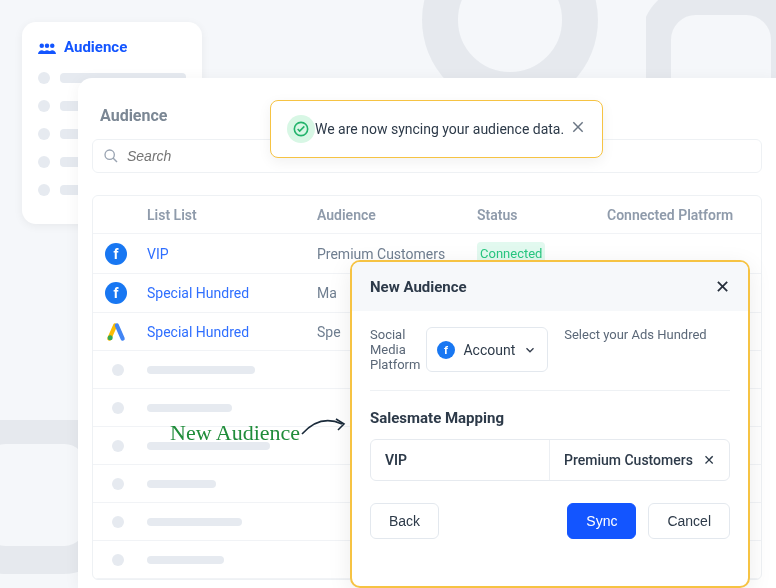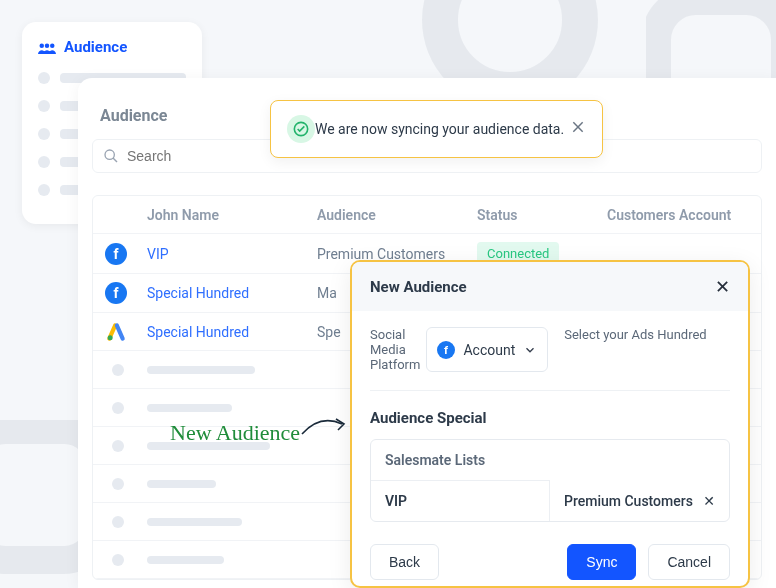--- a/index.html
+++ b/index.html
@@ -24,31 +24,31 @@
   
   .panel {
     position: absolute; top: 78px; left: 78px; right: 0; bottom: 0; background: #fff;
     border-top-left-radius: 14px; box-shadow: 0 2px 16px rgba(0,0,0,0.05);
     padding: 22px 0 0 0; overflow: hidden;
   }
   .panel > .panel-title { color: #7b8794; font-weight: 700; font-size: 16px; padding: 6px 22px 14px; }
 
   .search-wrap { margin: 0 14px 0 14px; border: 1px solid #eef1f4; border-radius: 6px; display: flex; align-items: center; padding: 8px 10px; gap: 8px; }
   .search-icon { width: 16px; height: 16px; color: #9aa4b2; }
-  .search-input { border: none; outline: none; font-size: 14px; color: #b91c1c; flex: 1; background: transparent; }
+  .search-input { border: none; outline: none; font-size: 14px; color: #b91c1c; flex: 1; background: transparent; font-style: italic; }
 
   .table { margin: 22px 14px 0 14px; border: 1px solid #eef1f4; border-radius: 6px; overflow: hidden; }
   .tr { display: grid; grid-template-columns: 46px 170px 160px 130px 1fr; align-items: center; border-bottom: 1px solid #f1f3f6; min-height: 38px; }
   .th { color: #8f9bab; font-weight: 600; font-size: 14px; padding: 10px 8px; }
   .td { color: #6f7e90; font-size: 14px; padding: 8px; }
   .td.link { color: #2f6fff; }
   .icon-cell { display: flex; justify-content: center; }
   .fb-icon { width: 22px; height: 22px; border-radius: 50%; background: #1877f2; display: flex; align-items: center; justify-content: center; color: #fff; font-weight: 700; font-size: 14px; }
   .g-icon { width: 20px; height: 20px; }
-  .status-pill { display: inline-block; background: #e2f9ef; color: #28c781; padding: 4px 10px; border-radius: 4px; font-size: 13px; }
+  .status-pill { display: inline-block; background: #e2f9ef; color: #28c781; padding: 4px 3px; border-radius: 4px; font-size: 13px; }
   .connect-cell { display: flex; align-items: center; gap: 8px; color: #7b8794; }
   .link-icon { color: #4b89ff; }
   .ph-row .td .ph-dot { margin-left: 4px; }
   .ph-row .ph-bar { height: 8px; }
 
   
   .toast {
     position: absolute; top: 100px; left: 270px; background: #fff; border: 1px solid #f6c343;
     border-radius: 8px; padding: 14px 16px; display: flex; align-items: center; 
     box-shadow: 0 4px 14px rgba(0,0,0,0.06);
@@ -151,24 +151,24 @@
           <circle cx="10" cy="10" r="7"></circle>
           <line x1="21" y1="21" x2="15" y2="15"></line>
         </svg>
     </span>
     <input class="search-input" placeholder="Search" style="">
   </div>
 
   <div class="table">
     <div class="tr">
       <div class="th"></div>
-      <div class="th">John Name</div>
+      <div class="th">List List</div>
       <div class="th">Audience</div>
       <div class="th">Status</div>
-      <div class="th">Customers Account</div>
+      <div class="th">Connected Platform</div>
     </div>
 
     <div class="tr">
       <div class="td icon-cell">
           <span class="fb-icon">f</span>
         </div>
       <div class="td link">VIP</div>
       <div class="td">Premium Customers</div>
       <div class="td"><span class="status-pill">Connected</span></div>
     </div>
@@ -316,24 +316,23 @@
               </svg></span>
         </div>
       </div>
       <div class="field">
         <span class="field-label">Select your Ads Hundred</span>
       </div>
     </div>
 
     <div class="body-divider"></div>
 
-    <div class="section-title">Audience Special</div>
+    <div class="section-title">Salesmate Mapping</div>
     <div class="map-table">
       <div class="map-tr">
-        <div class="map-th">Salesmate Lists</div>
       </div>
       <div class="map-tr">
         <div class="map-td">
             <span>VIP</span>
           </div>
         <div class="map-td">
           <span>Premium Customers</span>
           <span class="remove">✕</span>
         </div>
       </div>

